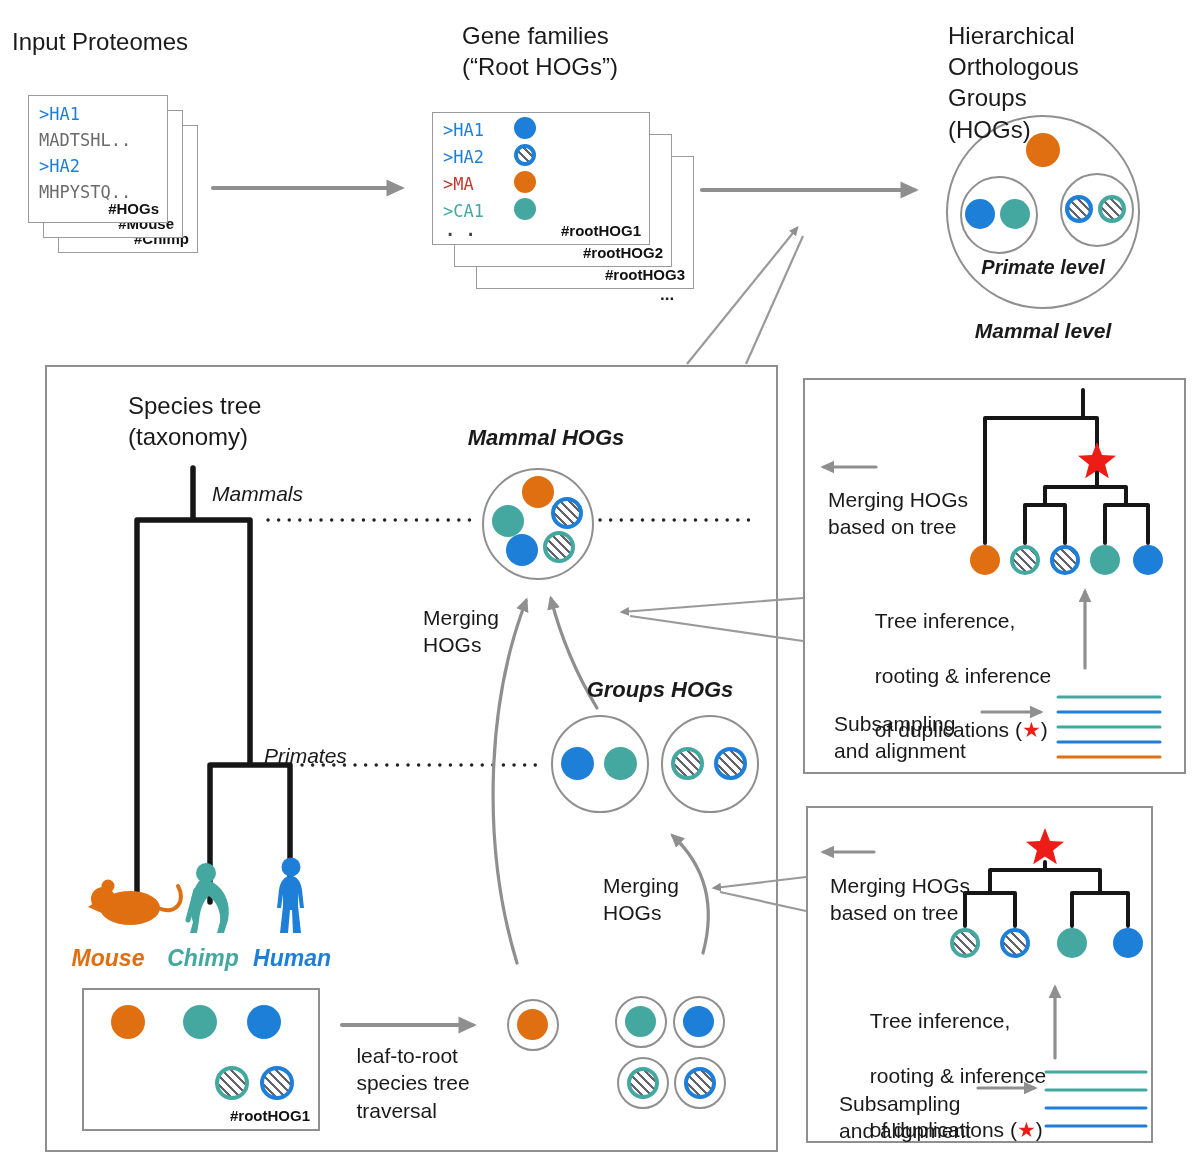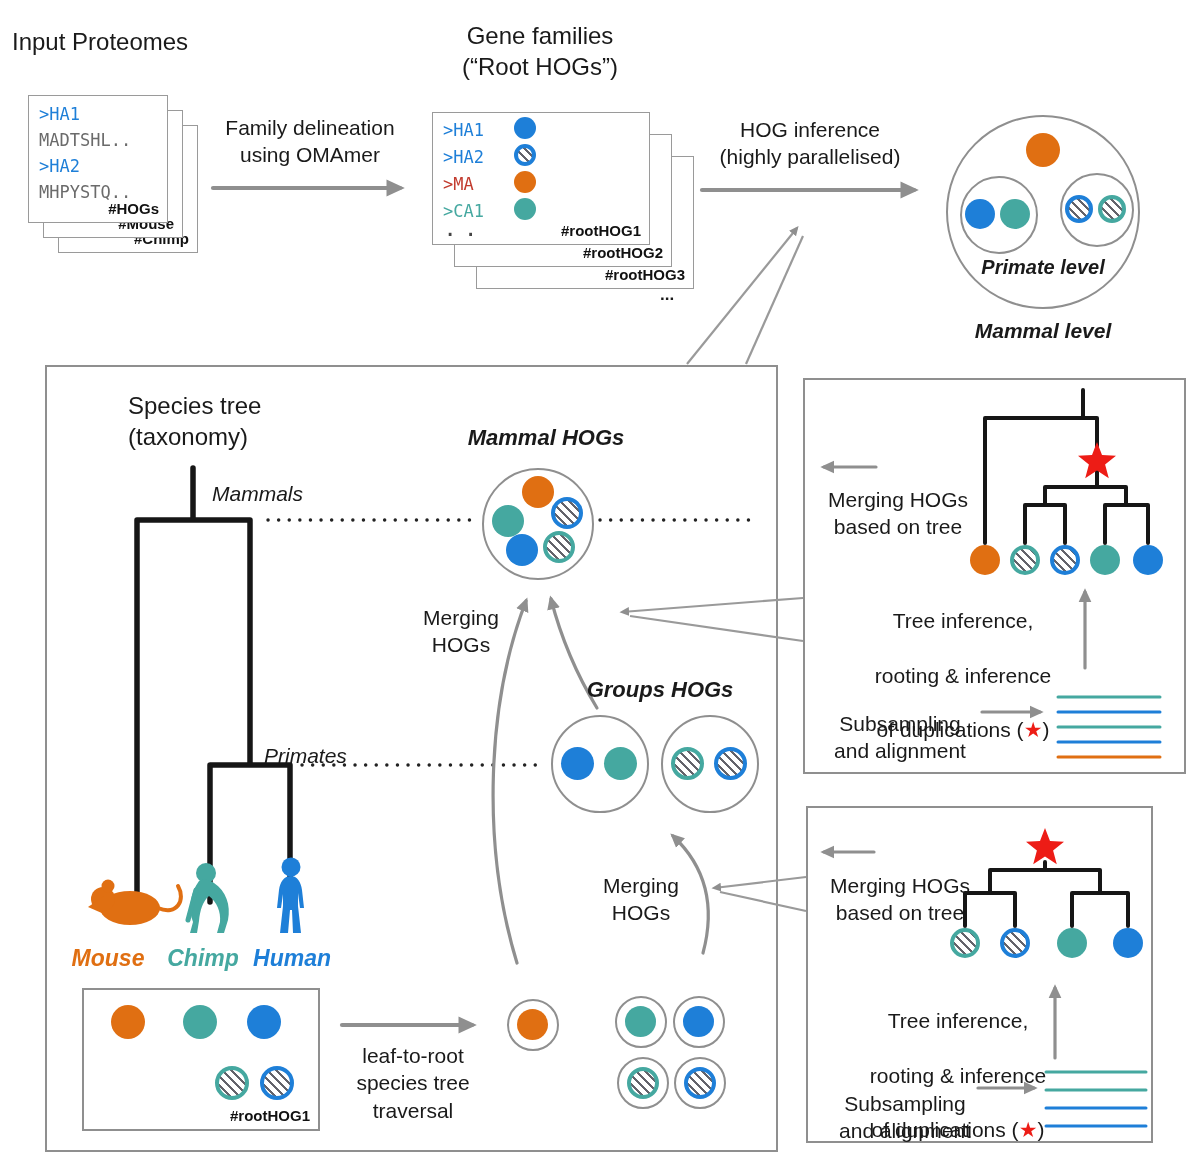--- a/index.html
+++ b/index.html
@@ -1,21 +1,21 @@
 <!DOCTYPE html>
 <html style="--blue: #1e7fd8; --teal: #45a8a0; --orange: #e06f12; --red: #c23b2e; --star_red: #ed1c16; --gray: #8f8f8f; --ink: #1a1a1a;"><head>
 <meta charset="utf-8">
 <style>
   *{box-sizing:border-box;margin:0;padding:0}
   html,body{background:#fff}
   #canvas{position:relative;width:1200px;height:1159px;background:#fff;
           font-family:"Liberation Sans",sans-serif;color:#1a1a1a;overflow:hidden}
   .abs{position:absolute}
   .txt{line-height:1.3;white-space:pre-line}
-  .ctr{transform:translateX(-50%);text-align:center}
+  .ctr{transform:translateX(-50%);}
   .t24{font-size:24px}
   .t22{font-size:22px}
   .t21{font-size:21px}
   .t17{font-size:17px}
   .ital{font-style:italic}
   .bold{font-weight:700}
   .mono{font-family:"DejaVu Sans Mono",monospace;font-size:17px;line-height:26px;white-space:pre}
   .card{position:absolute;background:#fff;border:1.6px solid #9a9a9a}
   .tag{position:absolute;right:8px;bottom:5px;font-size:15px;font-weight:700;color:#111;font-family:"Liberation Sans",sans-serif}
   .box{position:absolute;background:#fff;border:2px solid #8f8f8f}
@@ -222,27 +222,25 @@
   <div class="ring blue" style="left:1050px;top:545px;width:30px;height:30px"></div>
   <div class="dot teal" style="left:1090px;top:545px;width:30px;height:30px"></div>
   <div class="dot blue" style="left:1133px;top:545px;width:30px;height:30px"></div>
 
   <div class="ring teal" style="left:950px;top:928px;width:30px;height:30px"></div>
   <div class="ring blue" style="left:1000px;top:928px;width:30px;height:30px"></div>
   <div class="dot teal" style="left:1057px;top:928px;width:30px;height:30px"></div>
   <div class="dot blue" style="left:1113px;top:928px;width:30px;height:30px"></div>
 
   <div class="abs txt t24" style="left:12px;top:26px">Input Proteomes</div>
-  <div class="abs txt t21 ctr" style="left:310px;top:114px">Family delineation
-using OMAmer</div>
   <div class="abs txt t24 ctr" style="left:540px;top:20px">Gene families
 (“Root HOGs”)</div>
   <div class="abs txt bold t17" style="left:660px;top:284px">...</div>
-  <div class="abs txt t21 ctr" style="left:810px;top:116px">HOG inference
-(highly parallelised)</div>
+  <div class="abs txt t24 ctr" style="left:1032px;top:20px">Hierarchical Orthologous
+Groups (HOGs)</div>
   <div class="abs txt t21 ital bold ctr" style="left:1043px;top:254px;font-size:20px">Primate level</div>
   <div class="abs txt t21 ital bold ctr" style="left:1043px;top:317px">Mammal level</div>
 
   <div class="abs txt t24" style="left:128px;top:390px">Species tree
 (taxonomy)</div>
   <div class="abs txt t21 ital" style="left:212px;top:480px">Mammals</div>
   <div class="abs txt t21 ital" style="left:264px;top:742px">Primates</div>
   <div class="abs txt ital bold ctr c-orange" style="left:108px;top:944px;font-size:23px">Mouse</div>
   <div class="abs txt ital bold ctr c-teal" style="left:203px;top:944px;font-size:23px">Chimp</div>
   <div class="abs txt ital bold ctr c-blue" style="left:292px;top:944px;font-size:23px">Human</div>

